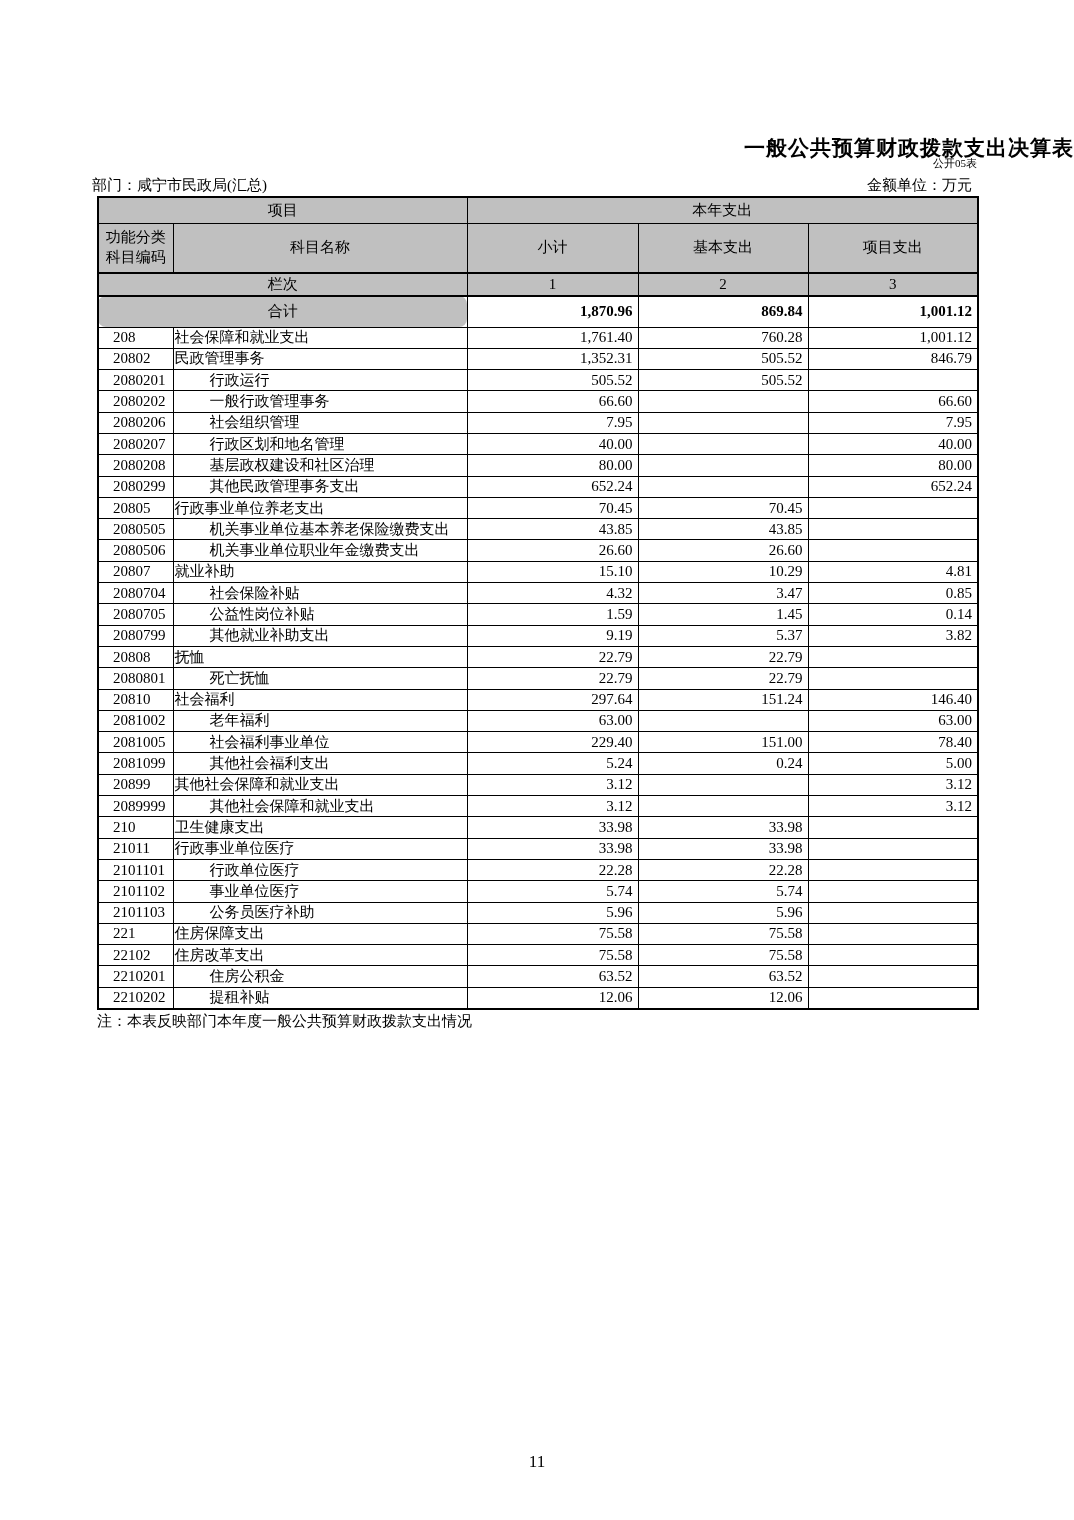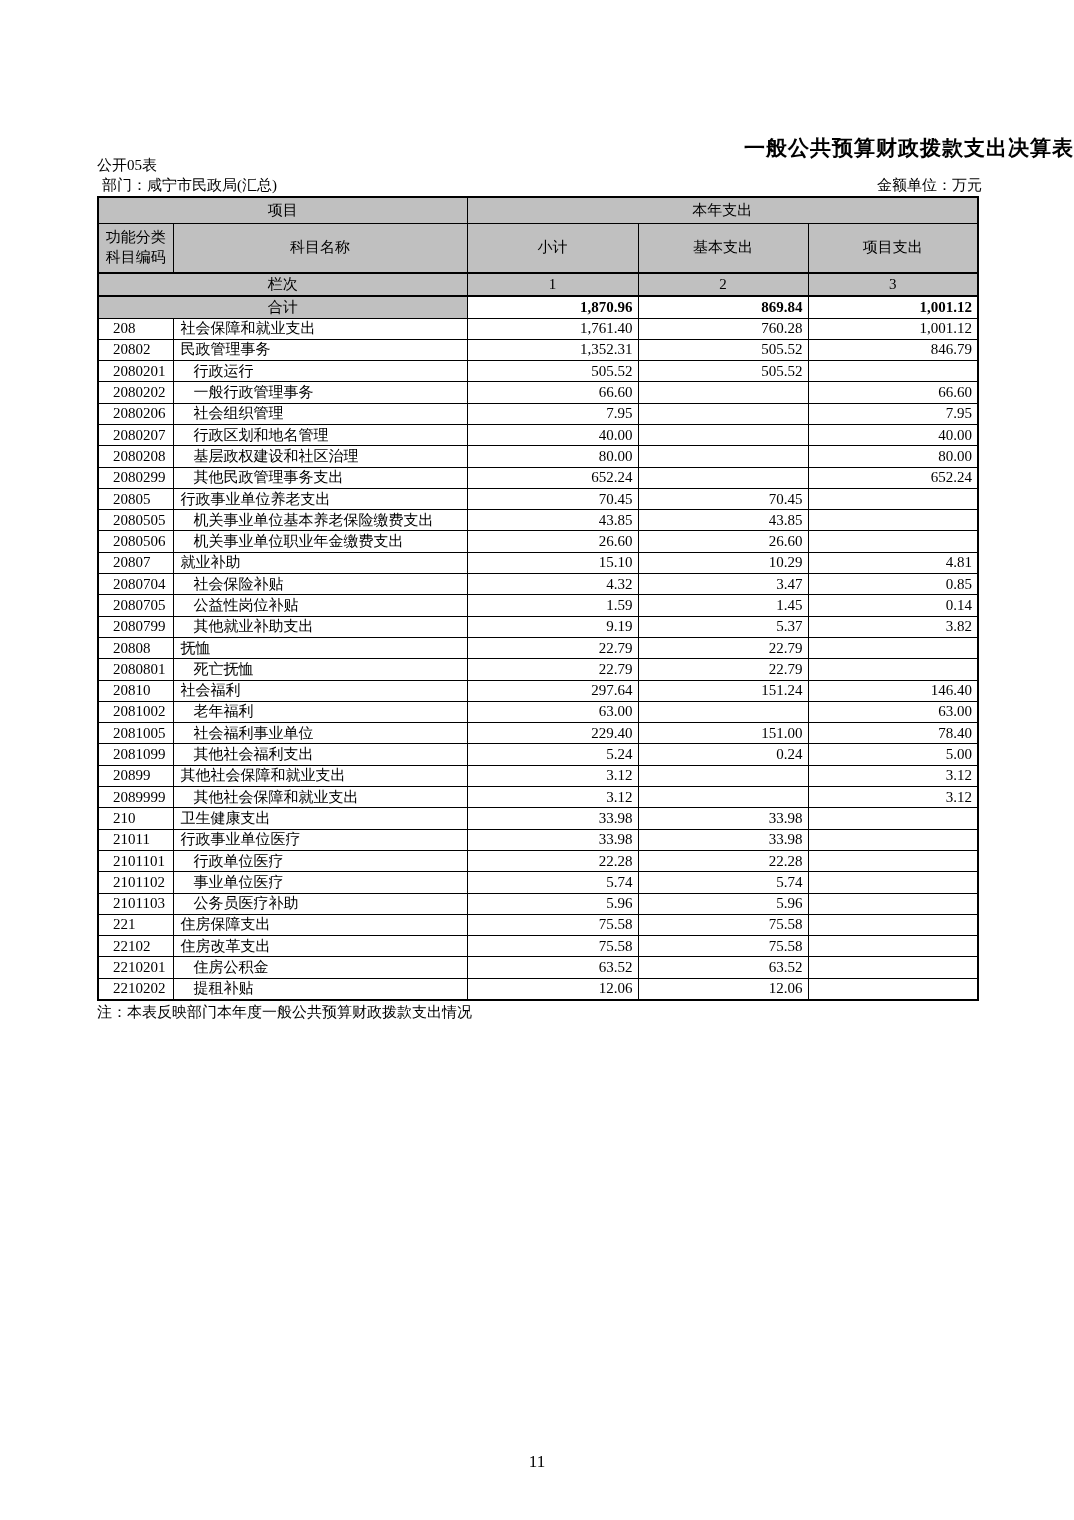--- a/index.html
+++ b/index.html
@@ -21,26 +21,27 @@
     text-align: right;
     font-size: 21px;
     font-weight: bold;
     letter-spacing: 1px;
   }
   .meta-right {
     position: absolute;
     top: 156px;
     left: 97px;
     width: 880px;
-    font-size: 15px;
+    text-align: right;
+    font-size: 11px;
   }
   .meta-row {
     position: absolute;
     top: 176px;
-    left: 102px;
+    left: 92px;
     width: 880px;
     display: flex;
     justify-content: space-between;
     font-size: 15px;
   }
   .table-wrap {
     position: absolute;
     top: 196px;
     left: 97px;
     width: 880px;
@@ -59,27 +60,27 @@
     vertical-align: middle;
   }
   .hdr {
     background: var(--header-bg, #c0c0c0);
     text-align: center;
   }
   .code-hdr { white-space: pre-line; line-height: 1.3; }
   tr.hrow-a td { height: 26px; }
   tr.hrow-b td { height: 50px; }
   tr.hrow-c td { height: 23px; border-top-width: 2px; margin-top: 27px; }
-  tr.trow  td { height: 22px; border-top-width: 2px; }
+  tr.trow  td { height: 31px; border-top-width: 2px; border-radius: 8px; }
   tbody tr td { height: 21.3px; }
   .num { text-align: right; padding-right: 5px; }
   .bold { font-weight: bold; }
   .code { text-align: left; padding-left: 14px; }
-  .name { text-align: left; padding-left: 7px; }
-  .indent { padding-left: 20px; }
+  .name { text-align: left; padding-left: 1px; }
+  .indent { padding-left: 36px; }
   .note {
     margin-top: 2px;
     font-size: 15px;
     text-align: left;
   }
   .page-number {
     position: absolute;
     top: 1452px;
     left: 0;
     width: 100%;

